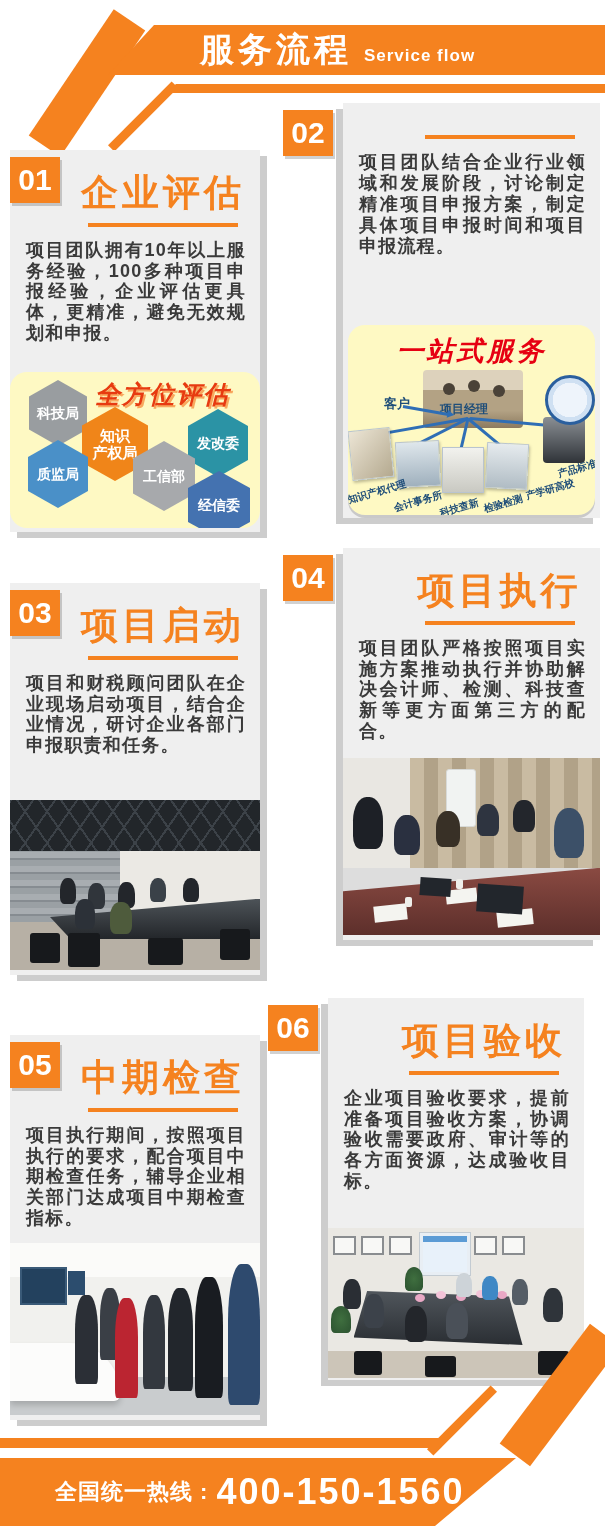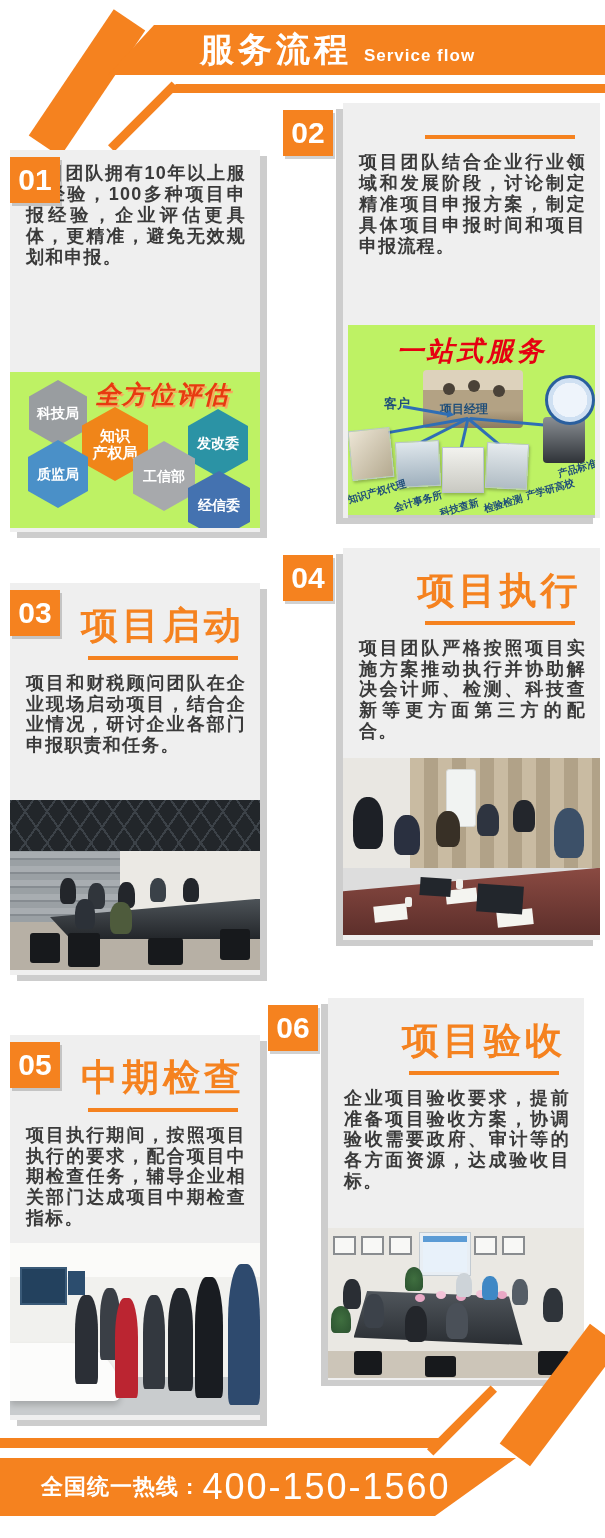--- a/index.html
+++ b/index.html
@@ -30,21 +30,21 @@
   .badge{position:absolute;width:50px;height:46px;background:#f5821f;color:#fff;font-size:30px;font-weight:bold;
     display:flex;align-items:center;justify-content:center;box-shadow:2px 3px 0 rgba(0,0,0,.18);}
   .card.left .badge{left:0;top:7px;}
   .card.right .badge{left:-60px;top:7px;}
   .head-wrap{padding:23px 0 0 56px;text-align:center;}
   .card-title{color:#f5821f;font-size:37px;font-weight:bold;letter-spacing:4px;line-height:1.1;}
   .underline{width:150px;height:4px;background:#f5821f;margin:9px auto 0;}
   .body-text{padding:13px 14px 0 16px;font-size:18px;line-height:1.16;letter-spacing:1.2px;
     font-weight:bold;color:#3a3a3a;text-align:justify;}
   
-  .gfx{position:absolute;background:#bef264;overflow:hidden;}
+  .gfx{position:absolute;background:#fef9c3;overflow:hidden;border-radius:17px;}
   .hexgfx{top:222px;height:156px;left:0;right:0;}
   .hexgfx-title{position:absolute;left:55px;right:0;top:6px;text-align:center;font-size:25px;font-weight:bold;
     font-style:italic;color:#e73a10;letter-spacing:2px;text-shadow:2px 2px 0 #f8a85e;}
   .hex{position:absolute;clip-path:polygon(50% 0,100% 25%,100% 75%,50% 100%,0 75%,0 25%);
     display:flex;align-items:center;justify-content:center;text-align:center;color:#fff;font-weight:bold;
     font-size:14px;line-height:1.15;white-space:pre-line;}
   .hx1{left:19px;top:8px;width:58px;height:66px;}
   .hx2{left:72px;top:35px;width:66px;height:74px;font-size:15px;}
   .hx3{left:178px;top:37px;width:60px;height:68px;}
   .hx4{left:18px;top:68px;width:60px;height:68px;}
@@ -118,40 +118,44 @@
   .p6fl{bottom:0;left:0;right:0;height:18%;background:#ccc5b8;}
   .p6tb{left:10%;top:42%;width:66%;height:36%;background:linear-gradient(#50565c,#2a2e33);
     clip-path:polygon(8% 0,92% 10%,100% 100%,0 86%);}
   .plant{background:radial-gradient(#3f6f3f,#2c5230);border-radius:50% 50% 20% 20%;}
   .flw{width:10px;height:8px;border-radius:50%;background:#e9a8c5;}
   
   .ftr-stripe-h{position:absolute;left:0;top:1438px;width:450px;height:10px;background:#f5821f;
     clip-path:polygon(0 0,100% 0,439px 100%,0 100%);}
   .ftr-stripe-d{position:absolute;left:417px;top:1416px;width:90px;height:9px;background:#f5821f;transform:rotate(-45deg);}
   .ftr-tail{position:absolute;left:485px;top:1376px;width:150px;height:38px;background:#f5821f;transform:rotate(-53deg);}
-  .ftr-bar{position:absolute;left:0;top:1458px;width:516px;height:58px;background:#f5821f;
-    clip-path:polygon(0 0,100% 0,435px 100%,0 100%);display:flex;align-items:center;padding-left:41px;box-sizing:border-box;}
+  .ftr-bar{position:absolute;left:0;top:1458px;width:516px;height:68px;background:#f5821f;
+    clip-path:polygon(0 0,100% 0,435px 100%,0 100%);display:flex;align-items:center;padding-left:55px;box-sizing:border-box;}
   .ftr-label{color:#fff;font-size:22px;font-weight:bold;letter-spacing:1px;}
-  .ftr-number{color:#fff;font-size:36px;font-weight:normal;letter-spacing:2px;margin-left:8px;}
+  .ftr-number{color:#fff;font-size:36px;font-weight:bold;letter-spacing:2px;margin-left:8px;}
 </style>
 </head>
 <body>
 
 <div id="poster">
 
   <div class="hdr-tail"></div>
   <div class="hdr-stripe-d"></div>
   <div class="hdr-stripe-h"></div>
   <div class="hdr-bar">
     <span class="hdr-zh">服务流程</span>
     <span class="hdr-en">Service flow</span>
   </div>
 
   <div class="card left pos1">
     <div class="badge">01</div>
+    <div class="head-wrap">
+      <div class="card-title">企业评估</div>
+      <div class="underline"></div>
+    </div>
     <div class="body-text">项目团队拥有10年以上服务经验，100多种项目申报经验，企业评估更具体，更精准，避免无效规划和申报。</div>
     <div class="gfx hexgfx">
       <div class="hexgfx-title">全方位评估</div>
       <div class="hex hx1" style="background-color: rgb(153, 157, 160);">科技局</div>
       <div class="hex hx2" style="background-color: rgb(240, 133, 25);">知识
 产权局</div>
       <div class="hex hx4" style="background-color: rgb(74, 144, 200);">质监局</div>
       <div class="hex hx3" style="background-color: rgb(43, 147, 165);">发改委</div>
       <div class="hex hx5" style="background-color: rgb(167, 169, 172);">工信部</div>
       <div class="hex hx7" style="background-color: rgb(68, 114, 176);">经信委</div>

